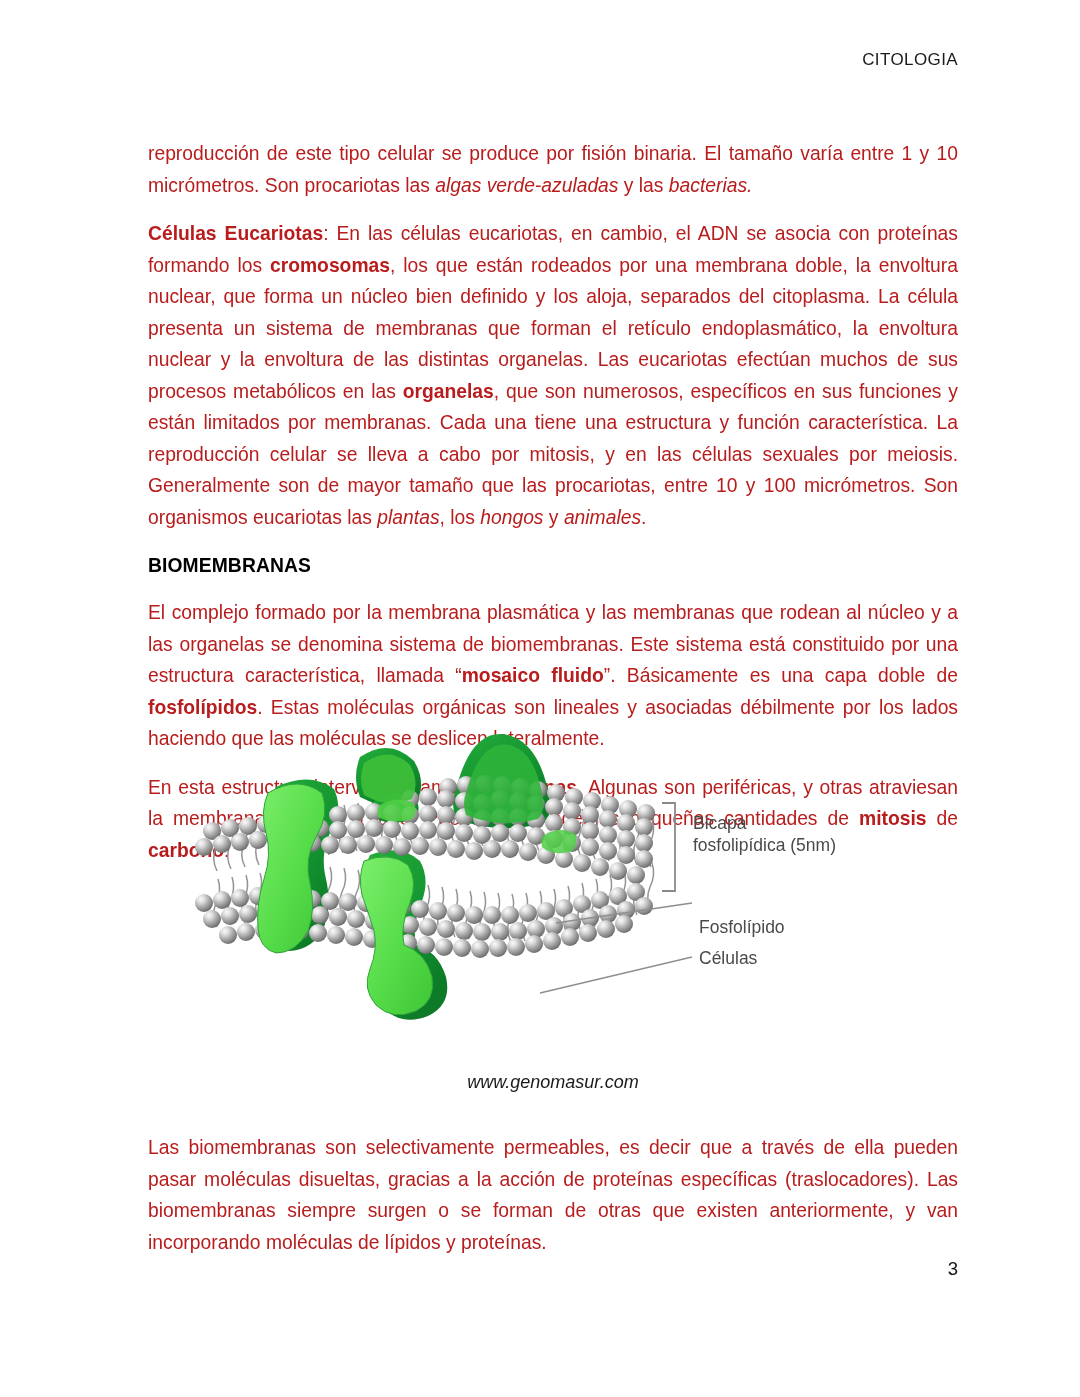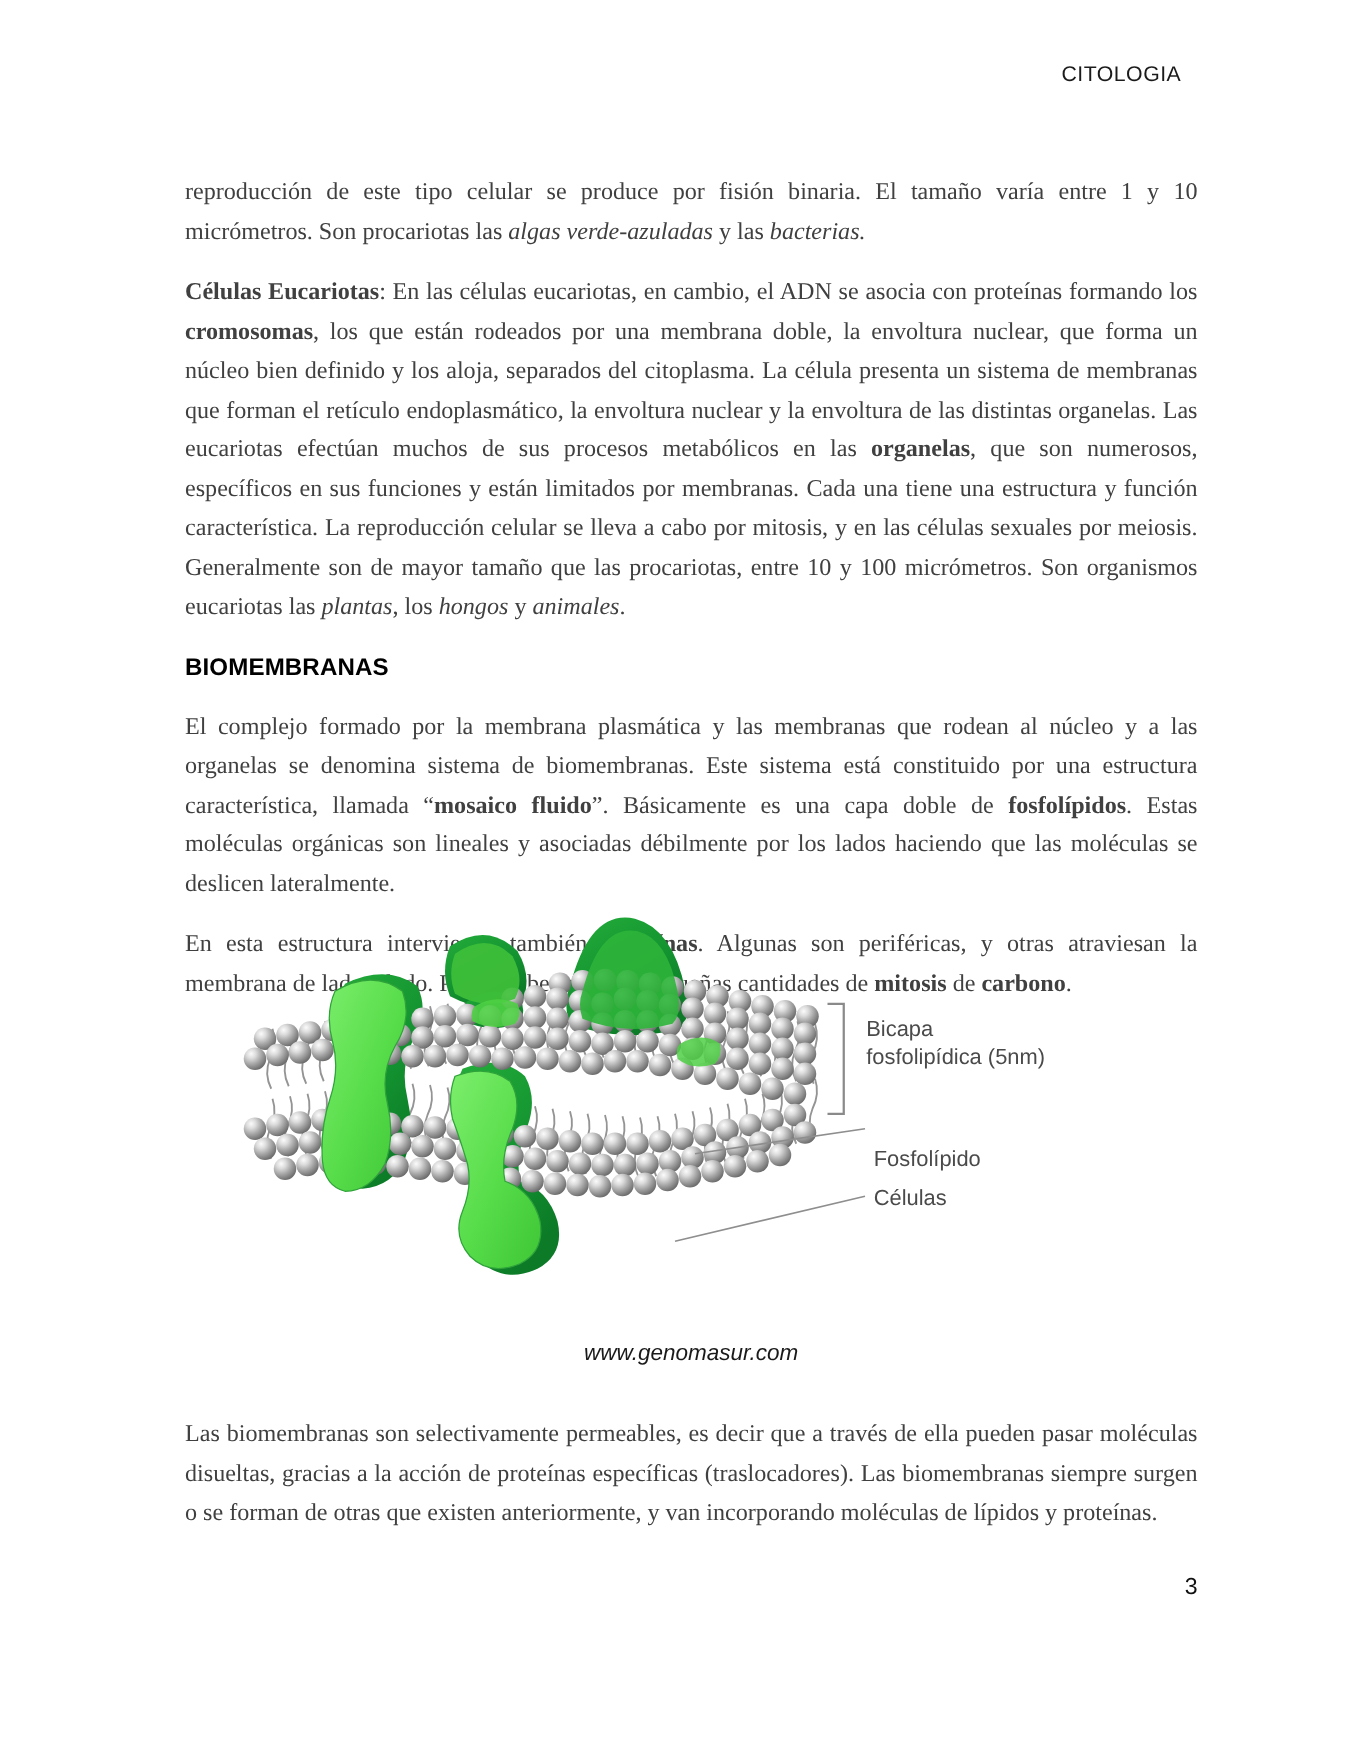--- a/index.html
+++ b/index.html
@@ -19,42 +19,41 @@
     background: #ffffff;
     overflow: hidden;
     box-sizing: border-box;
   }
 
   
   .doc-header {
     position: absolute;
     top: 50px;
     left: 148px;
-    right: 135px;
+    right: 122px;
     text-align: right;
     font-size: 17px;
     letter-spacing: 0.4px;
     color: #1b1b1b;
   }
 
   
   .content {
     position: absolute;
     top: 138px;
     left: 148px;
     width: 810px;
   }
   p.body-text {
     margin: 0 0 17px 0;
     font-size: 19.3px;
     line-height: 31.5px;
     text-align: justify;
-    color: #404040;
+    color: #b91c1c;
     hyphens: none;
-    font-family: Liberation Serif, serif;
   }
   .bold { font-weight: bold; }
   .ital { font-style: italic; }
 
   h2.section-title {
     margin: 16px 0 16px 0;
     font-size: 19.3px;
     line-height: 31px;
     font-weight: bold;
     letter-spacing: 0.1px;

